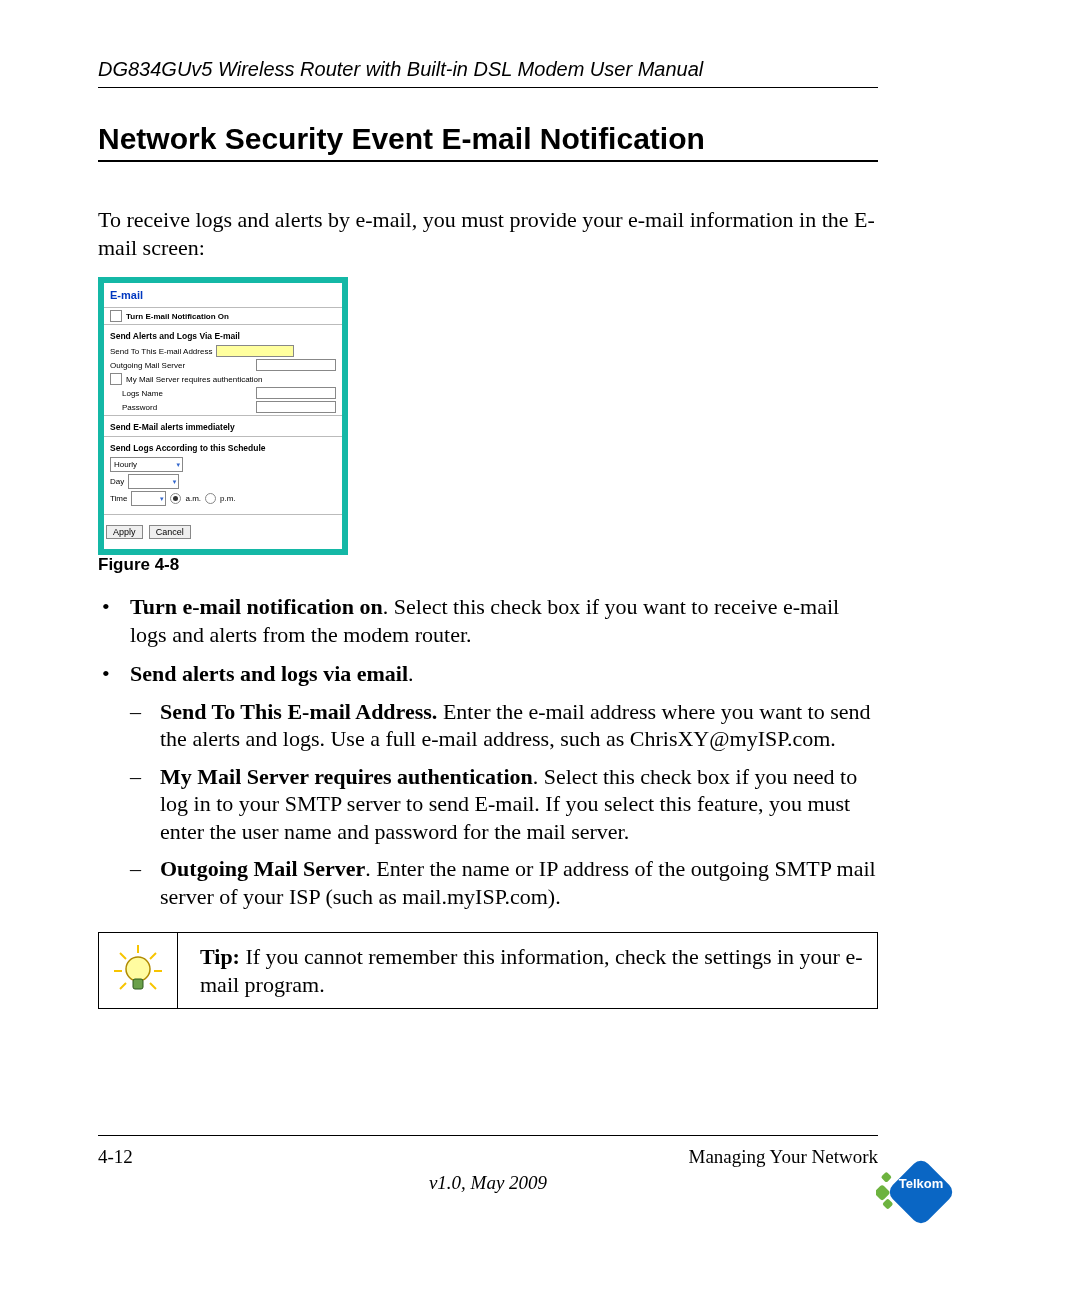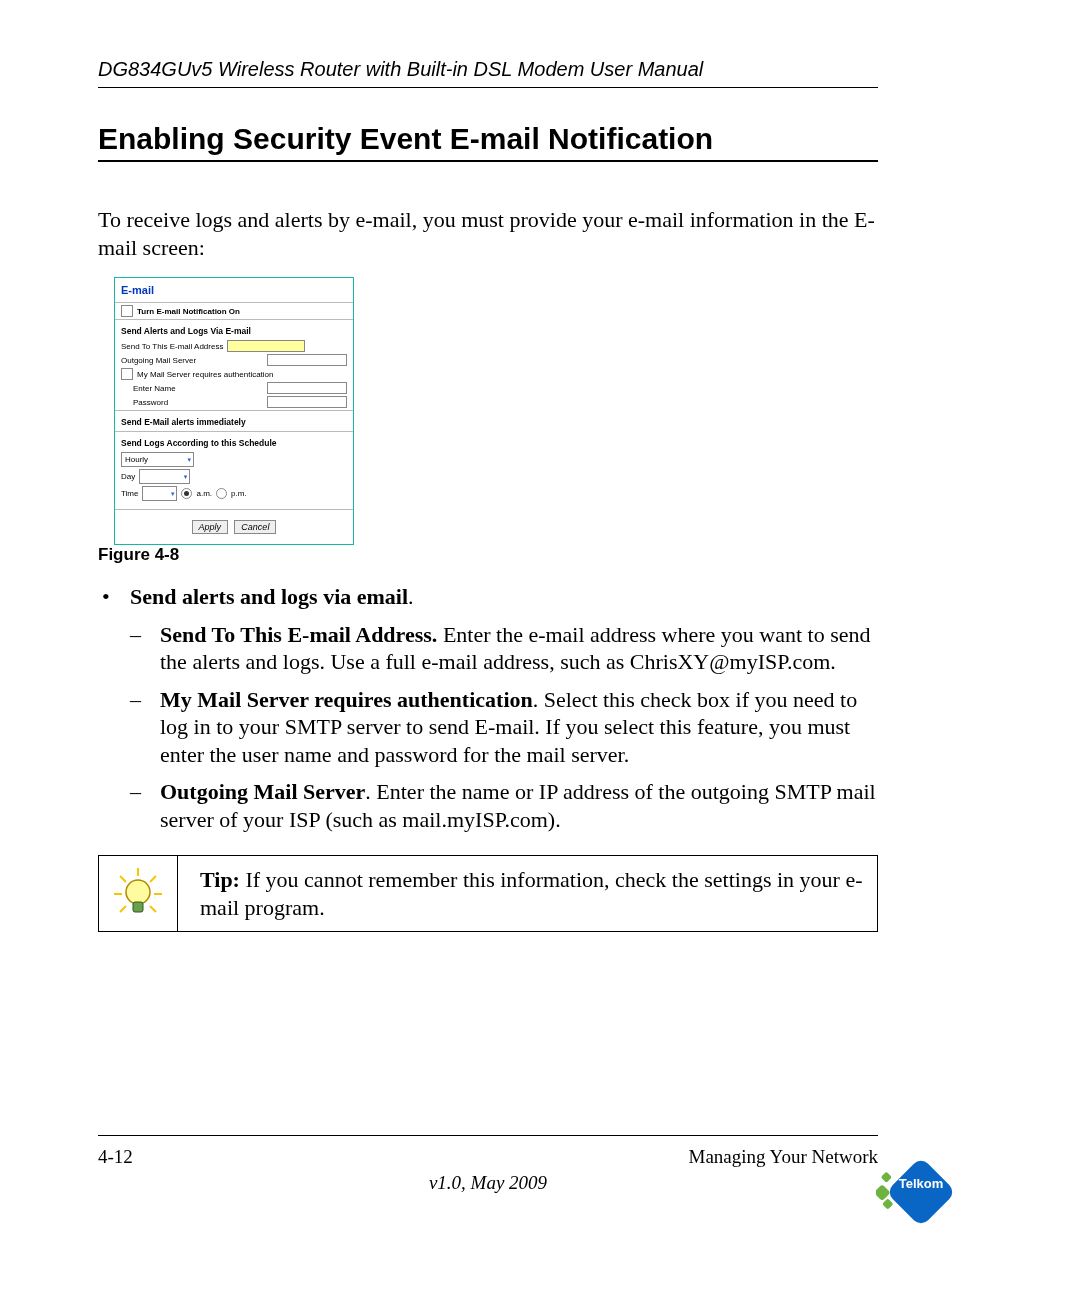--- a/index.html
+++ b/index.html
@@ -36,23 +36,23 @@
   .title-rule { border-top: 2px solid #000; margin-bottom: 44px; }
 
   .body-text {
     font-size: 22px;
     line-height: 1.25;
   }
 
   
   .shot {
     margin-top: 16px;
-    margin-left: 16px;
+    margin-left: 0;
     width: 238px;
-    border: 1px solid #14b8a6;
+    border: 6px solid #14b8a6;
     background: #fff;
     font-family: Verdana, Arial, sans-serif;
     font-size: 8px;
     color: #000;
   }
   .shot-title {
     color: #0038c0;
     font-weight: bold;
     font-size: 11px;
     padding: 6px 6px 4px 6px;
@@ -87,21 +87,21 @@
   }
   .shot-radio.on::after {
     content: ""; position: absolute; inset: 2px; background: #333; border-radius: 50%;
   }
   .shot-select {
     display: inline-flex; align-items: center; justify-content: space-between;
     border: 1px solid #888; height: 13px; padding: 0 2px 0 3px; background: #fff;
     font-size: 8px;
   }
   .shot-select .chev { font-size: 7px; color: #36c; }
-  .shot-buttons { text-align: center; padding: 8px 0 10px 0; font-style: italic; }
+  .shot-buttons { text-align: left; padding: 8px 0 10px 0; }
   .shot-btn {
     display: inline-block; border: 1px solid #888; background: #efefef;
     font-size: 9px; padding: 1px 6px; margin: 0 2px;
   }
 
   .figure-caption {
     font-family: Arial, Helvetica, sans-serif;
     font-weight: bold;
     font-size: 17px;
     margin-bottom: 18px;
@@ -205,21 +205,21 @@
   }
 </style>
 </head>
 <body>
 
 <div class="page">
 
   <div class="running-head">DG834GUv5 Wireless Router with Built-in DSL Modem User Manual</div>
   <div class="head-rule"></div>
 
-  <div class="section-title">Enabling Security Event E-mail Notification</div>
+  <div class="section-title">Network Security Event E-mail Notification</div>
   <div class="title-rule"></div>
 
   <div class="body-text">To receive logs and alerts by e-mail, you must provide your e-mail information in the E-mail screen:</div>
 
   <div class="shot">
     <div class="shot-title">E-mail</div>
     <div class="shot-sep"></div>
 
     <div class="shot-block">
       <div class="shot-row">
@@ -238,21 +238,21 @@
       <div class="shot-row">
         <span class="shot-label">Outgoing Mail Server</span>
         <span class="shot-input" style="width:80px; margin-left:auto;"></span>
       </div>
       <div class="shot-row">
         <span class="shot-cb"></span>
         <span class="shot-label">My Mail Server requires authentication</span>
       </div>
       <div class="shot-sub">
         <div class="shot-row">
-          <span class="shot-label">Enter Name</span>
+          <span class="shot-label">Logs Name</span>
           <span class="shot-input sm" style="margin-left:auto; width:80px;"></span>
         </div>
         <div class="shot-row">
           <span class="shot-label">Password</span>
           <span class="shot-input sm" style="margin-left:auto; width:80px;"></span>
         </div>
       </div>
     </div>
     <div class="shot-sep"></div>
 
@@ -290,20 +290,23 @@
 
     <div class="shot-buttons">
       <span class="shot-btn">Apply</span>
       <span class="shot-btn">Cancel</span>
     </div>
   </div>
 
   <div class="figure-caption">Figure 4-8</div>
 
   <ul class="bullets">
+    <li>
+      <span class="b">Turn e-mail notification on</span><span>. Select this check box if you want to receive e-mail logs and alerts from the modem router.</span>
+    </li>
     <li>
       <span class="b">Send alerts and logs via email</span><span>.</span>
       <ul class="dashes">
         <li>
           <span class="b">Send To This E-mail Address.</span><span> Enter the e-mail address where you want to send the alerts and logs. Use a full e-mail address, such as ChrisXY@myISP.com.</span>
         </li>
         <li>
           <span class="b">My Mail Server requires authentication</span><span>. Select this check box if you need to log in to your SMTP server to send E-mail. If you select this feature, you must enter the user name and password for the mail server.</span>
         </li>
         <li>

